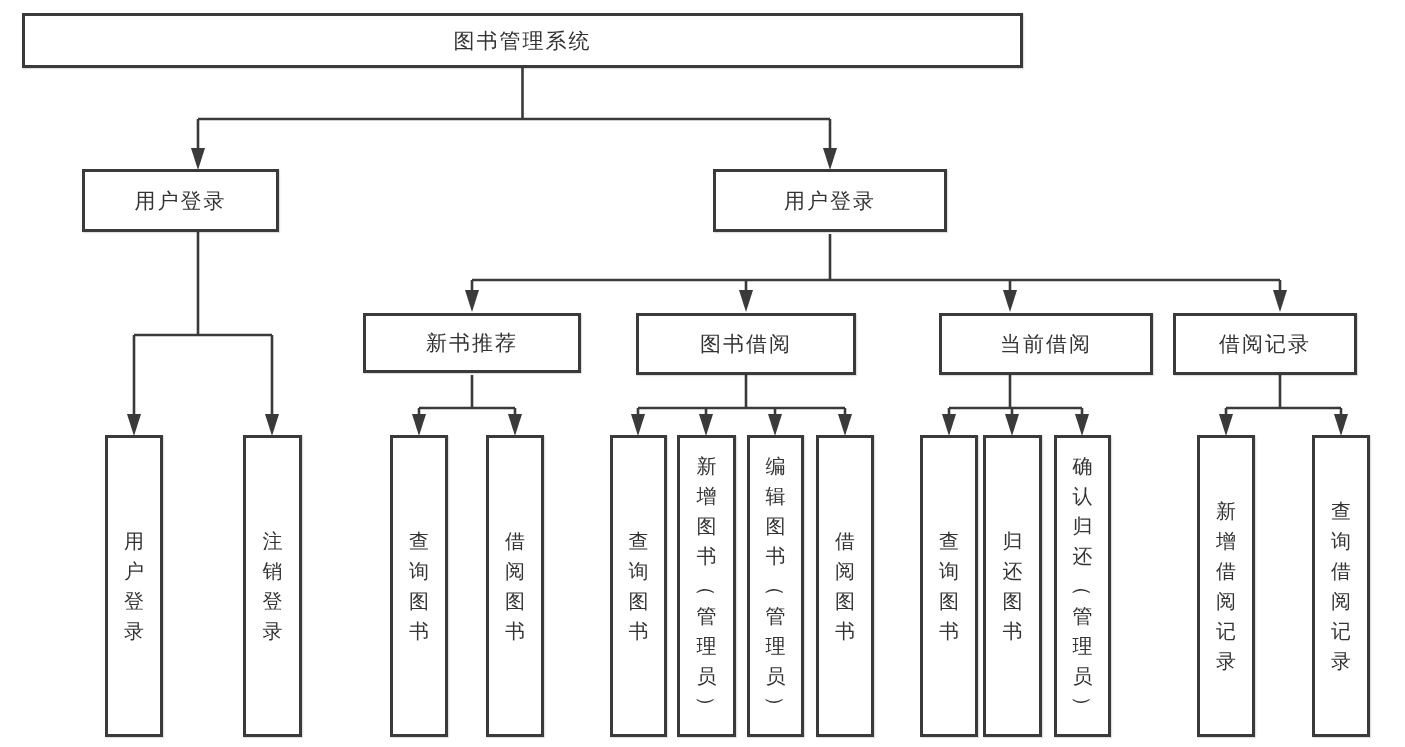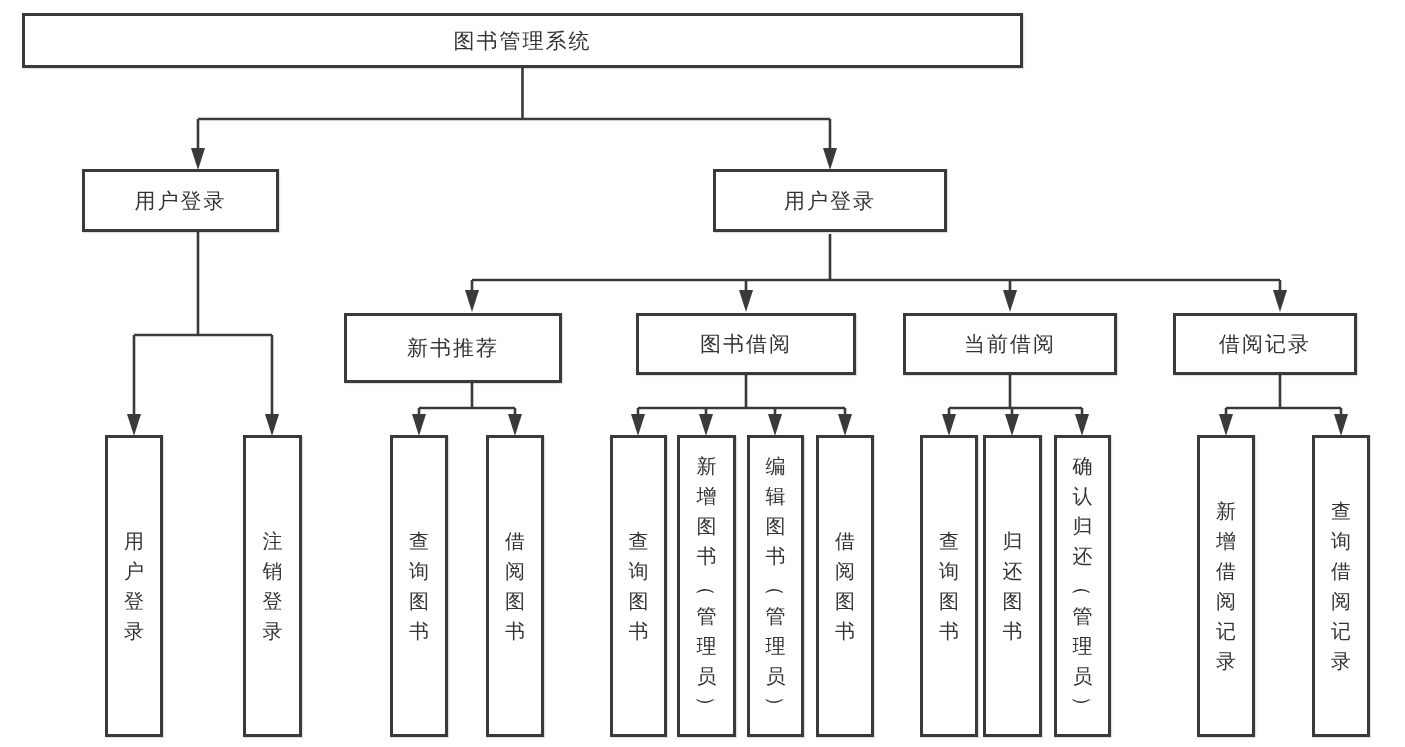--- a/index.html
+++ b/index.html
@@ -27,23 +27,23 @@
   .hlabel {
     font-size: 21px;
     letter-spacing: 2px;
     color: #333333;
     white-space: nowrap;
   }
   
   #n-root  { left: 22px;   top: 13px;  width: 1001px; height: 55px; }
   #n-user  { left: 82px;   top: 169px; width: 197px;  height: 63px; }
   #n-mgmt  { left: 713px;  top: 169px; width: 234px;  height: 63px; }
-  #n-rec   { left: 344px;  top: 313px; width: 218px;  height: 70px; }
+  #n-rec   { left: 363px;  top: 313px; width: 218px;  height: 60px; }
   #n-bor   { left: 636px;  top: 313px; width: 220px;  height: 62px; }
-  #n-cur   { left: 903px;  top: 313px; width: 214px;  height: 62px; }
+  #n-cur   { left: 939px;  top: 313px; width: 214px;  height: 62px; }
   #n-log   { left: 1173px; top: 313px; width: 184px;  height: 62px; }
 
   
   .leaf { top: 435px; height: 302px; border-width: 3px; }
   #l-u1 { left: 105px;  width: 58px; }
   #l-u2 { left: 243px;  width: 59px; }
   #l-n1 { left: 390px;  width: 58px; }
   #l-n2 { left: 486px;  width: 58px; }
   #l-b1 { left: 610px;  width: 57px; }
   #l-b2 { left: 677px;  width: 59px; }

